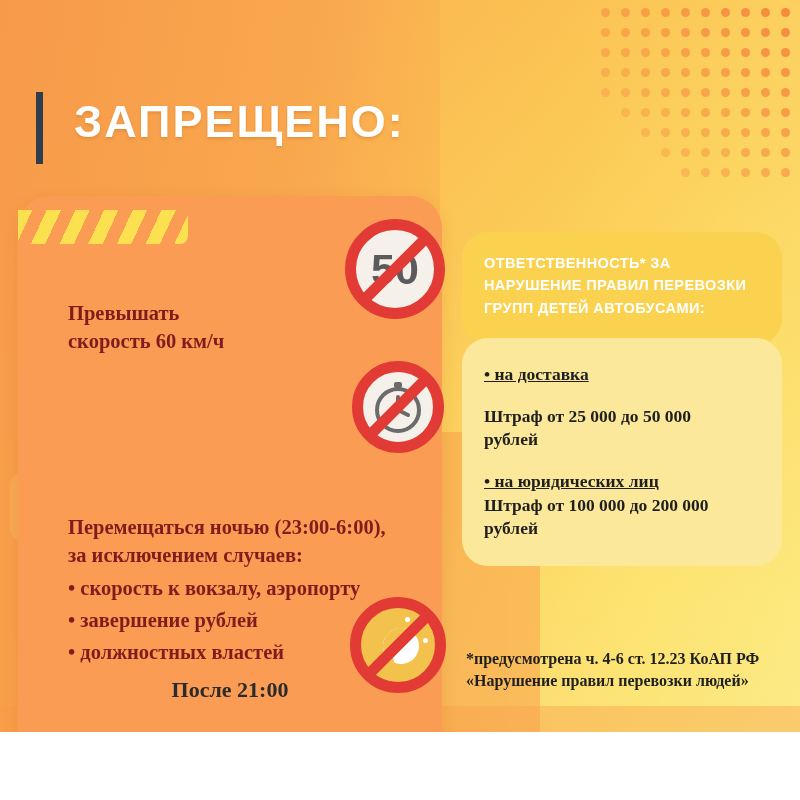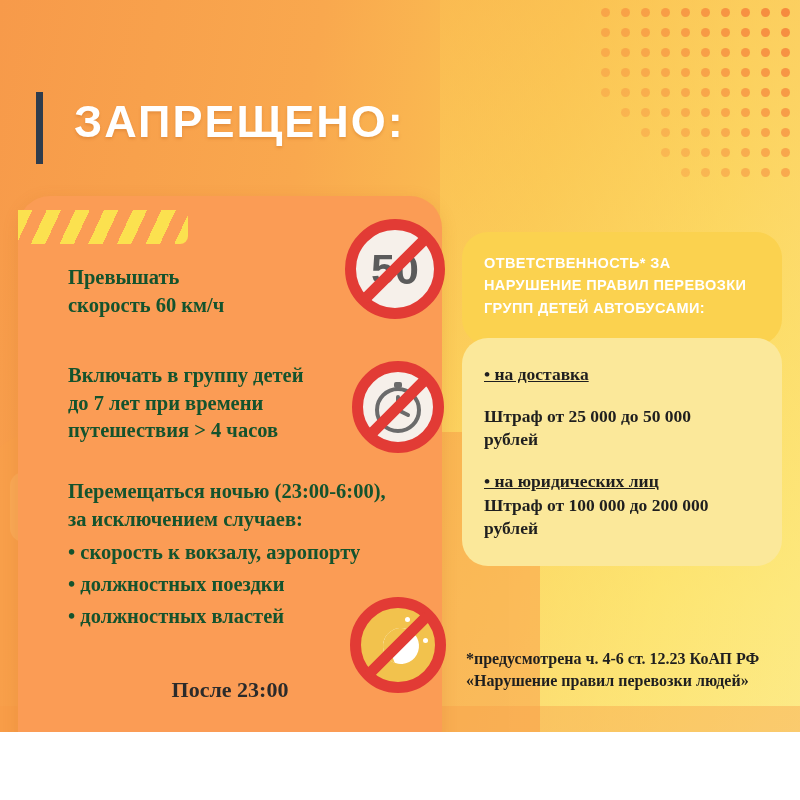--- a/index.html
+++ b/index.html
@@ -111,25 +111,26 @@
     border-radius: 0 8px 8px 0;
     overflow: hidden;
     background: repeating-linear-gradient(
       115deg,
       #fbe14f 0px, #fbe14f 13px,
       #fb9c55 13px, #fb9c55 26px
     );
   }
   .left-card .ban-text {
     position: absolute;
-    color: #14532d;
+    color: #7f1d1d;
     font-size: 20.5px;
     line-height: 1.35;
     font-weight: bold;
     font-family: "Liberation Serif", serif;
+    margin-top: 36px;
   }
   .t1 { left: 50px; top: 68px;  width: 270px; }
   .t2 { left: 50px; top: 166px; width: 290px; }
   .t3 { left: 50px; top: 282px; width: 370px; }
   .bullets { margin: 6px 0 0 0; padding: 0; list-style: none; }
   .bullets li { margin-top: 4px; text-indent: 0; }
   .bullets li::before { content: "• "; }
 
   .footer-note {
     position: absolute;
@@ -359,35 +360,32 @@
   <div class="title-bar"></div>
   <div class="title">ЗАПРЕЩЕНО:</div>
 
   <div class="left-card">
     <div class="hazard"></div>
 
     <div class="ban-text t1">
       <span>Превышать<br>скорость 60 км/ч</span>
     </div>
 
-    <div class="ban-text t2">
-      <span>Включать в группу детей<br>до 7 лет при времени<br>путешествия &gt; 4 часов</span>
-    </div>
 
     <div class="ban-text t3">
       <span>Перемещаться ночью (23:00-6:00),<br>за исключением случаев:</span>
       <ul class="bullets">
         <li>скорость к вокзалу, аэропорту</li>
-        <li>должностных поездки</li>
+        <li>завершение рублей</li>
         <li>должностных властей</li>
       </ul>
     </div>
 
     <div class="footer-note">
-      <div>После 23:00</div>
+      <div>После 21:00</div>
     </div>
   </div>
 
   <div class="sign sign-60">
     <div class="lbl">50</div>
   </div>
 
   <div class="sign sign-clock">
     <svg width="70" height="70" viewBox="0 0 70 70" style="position:absolute; left:0; top:0;">
       <circle cx="35" cy="38" r="21" fill="none" stroke="#6b6b6b" stroke-width="4"></circle>

